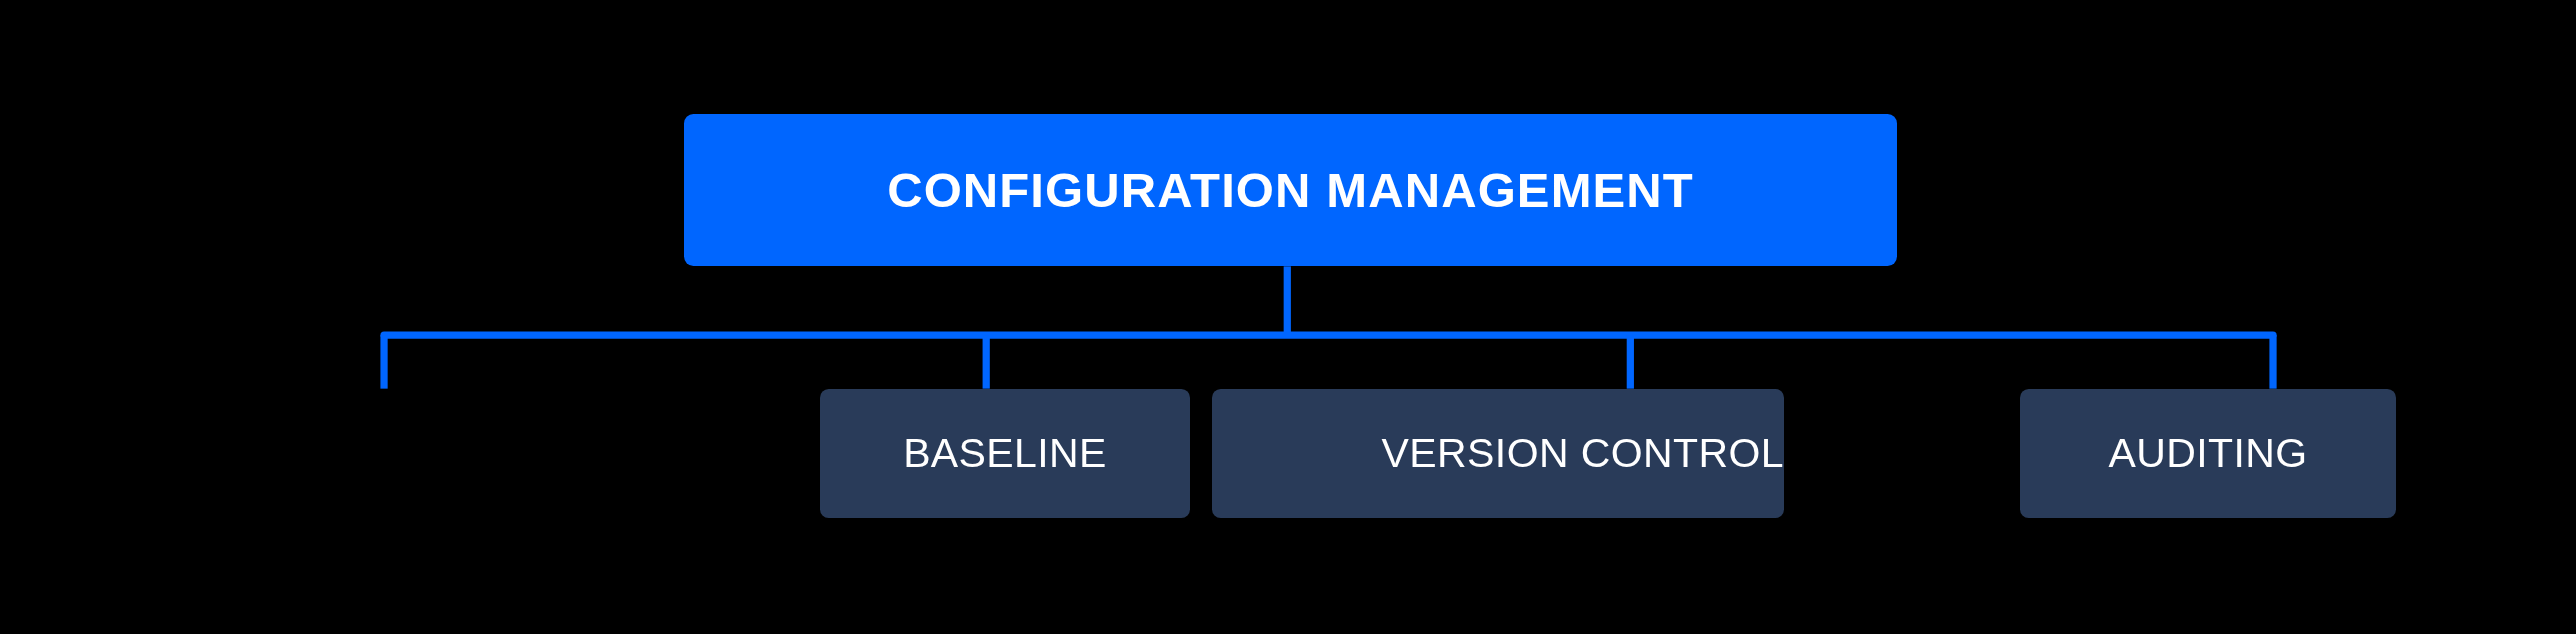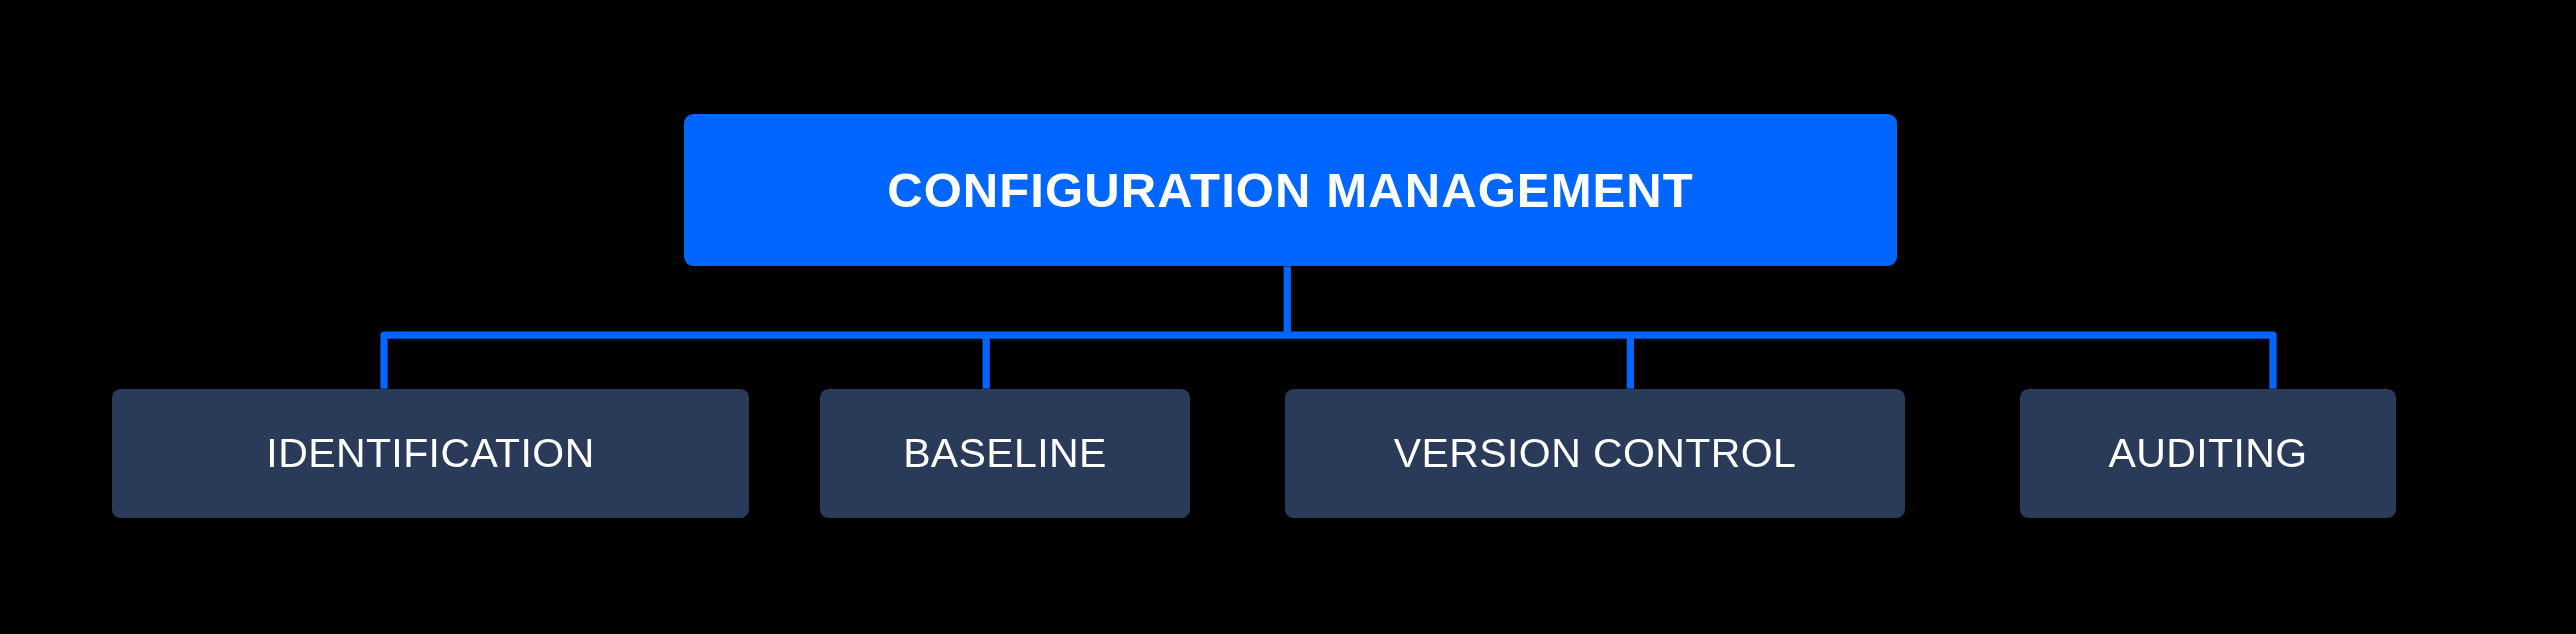--- a/index.html
+++ b/index.html
@@ -71,21 +71,21 @@
     background: #293b59;
   }
   .node-child .node-label {
     font-size: 41px;
     font-weight: 400;
     letter-spacing: 0.4px;
   }
 
   #node-child-0 { left: 112px;  width: 637px; }
   #node-child-1 { left: 820px; width: 370px; }
-  #node-child-2 { left: 1285px; width: 620px; }
+  #node-child-2 { left: 1212px; width: 572px; justify-content: flex-end; }
   #node-child-3 { left: 2020px; width: 376px; }
 </style>
 </head>
 <body>
 
 <div id="diagram-canvas">
 
   <svg id="connector-layer" viewBox="0 0 3558 876" width="2576" height="634" xmlns="http://www.w3.org/2000/svg">
 
     <path d="M 1778 368 L 1778 463" stroke="#0066ff" stroke-width="10" fill="none" stroke-linecap="butt"></path>
@@ -95,23 +95,20 @@
     <path d="M 530 463 L 530 537" stroke="#0066ff" stroke-width="10" fill="none" stroke-linecap="butt"></path>
     <path d="M 1362 463 L 1362 537" stroke="#0066ff" stroke-width="10" fill="none" stroke-linecap="butt"></path>
     <path d="M 2252 463 L 2252 537" stroke="#0066ff" stroke-width="10" fill="none" stroke-linecap="butt"></path>
     <path d="M 3140 463 L 3140 537" stroke="#0066ff" stroke-width="10" fill="none" stroke-linecap="butt"></path>
   </svg>
 
   <div class="node" id="node-root">
     <span class="node-label">CONFIGURATION MANAGEMENT</span>
   </div>
 
-  <div class="node node-child" id="node-child-0">
-    <span class="node-label">IDENTIFICATION</span>
-  </div>
 
   <div class="node node-child" id="node-child-1">
     <span class="node-label">BASELINE</span>
   </div>
 
   <div class="node node-child" id="node-child-2">
     <span class="node-label">VERSION CONTROL</span>
   </div>
 
   <div class="node node-child" id="node-child-3">

